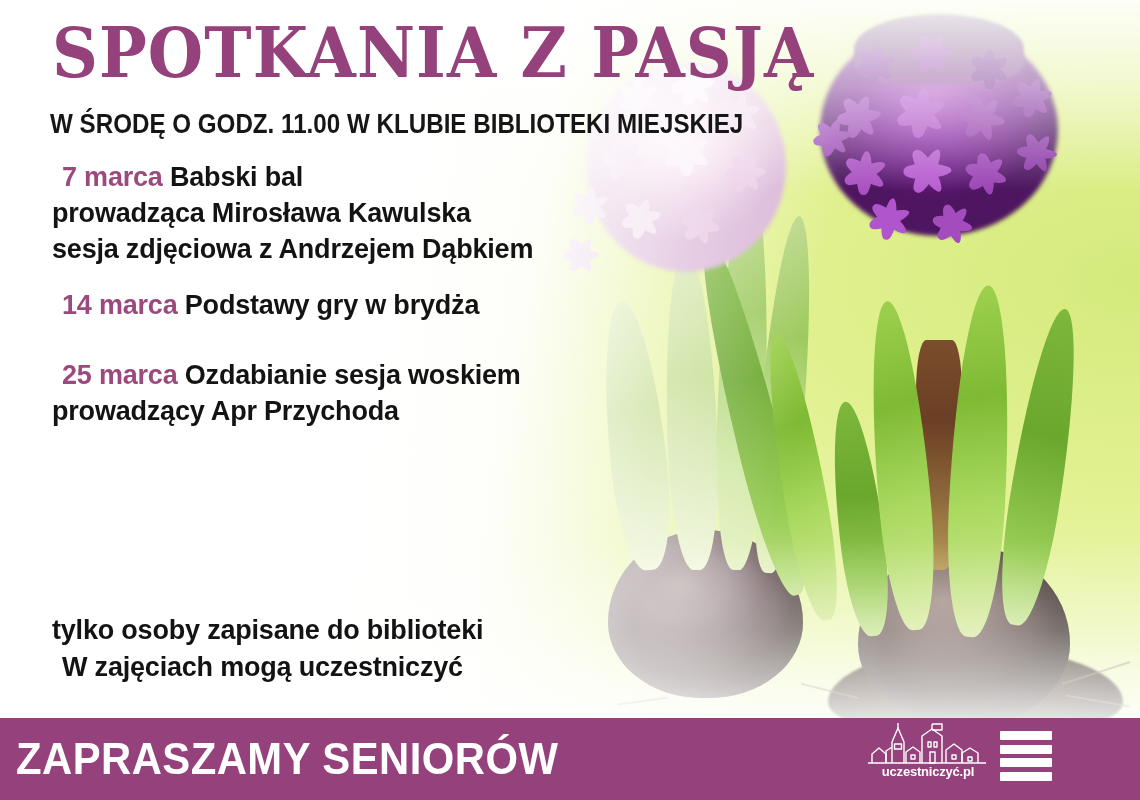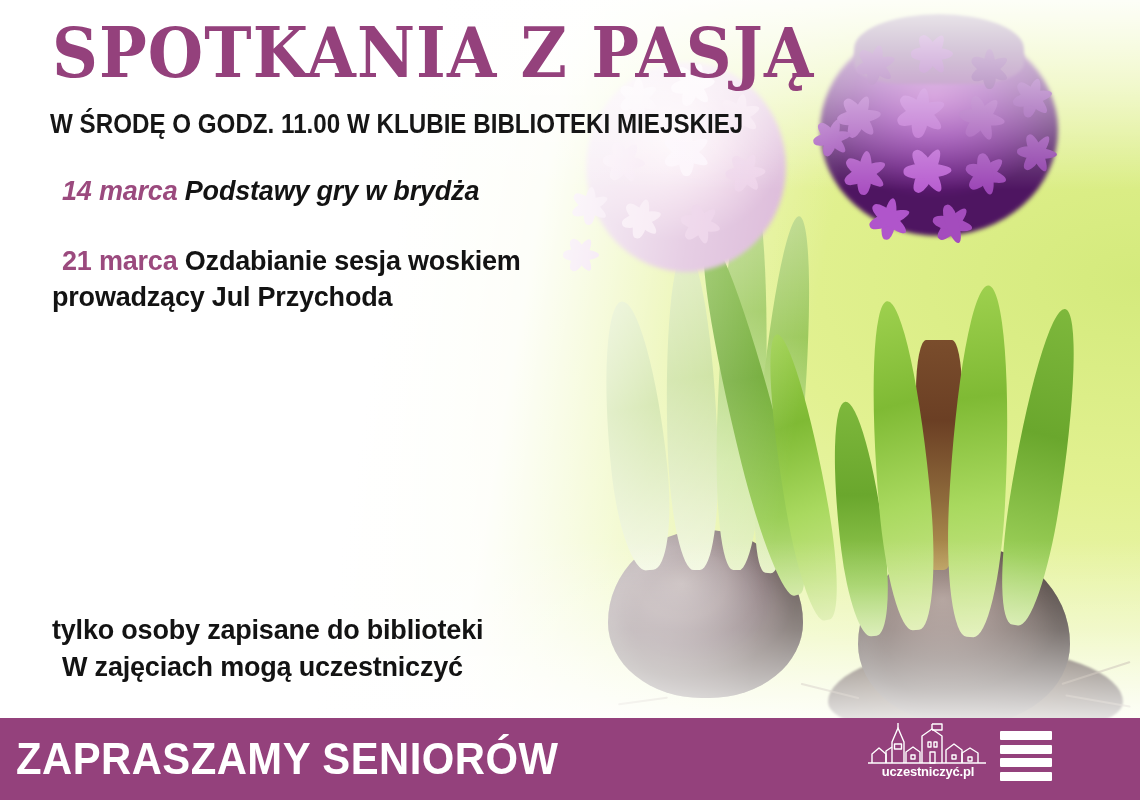--- a/index.html
+++ b/index.html
@@ -352,34 +352,42 @@
 
   <div class="bg-wash"></div>
   <div class="bg-topfade"></div>
   <div class="bg-botfade"></div>
 
   <div class="title">SPOTKANIA Z PASJĄ</div>
   <div class="subtitle">W  ŚRODĘ O GODZ. 11.00 W KLUBIE BIBLIOTEKI MIEJSKIEJ</div>
 
   <div class="program">
 
-
-    <div class="entry" style="margin-top:14px;font-style:italic;">
+    <div class="entry">
+      <div class="entry-line indent">
+        <span class="date">7 marca</span>
+        <span>Babski bal</span>
+      </div>
+      <div class="entry-line">prowadząca Mirosława Kawulska</div>
+      <div class="entry-line">sesja zdjęciowa z Andrzejem Dąbkiem</div>
+    </div>
+
+    <div class="entry" style="margin-top:14px;">
       <div class="entry-line indent">
         <span class="date">14 marca</span>
         <span>Podstawy gry w brydża</span>
       </div>
     </div>
 
     <div class="entry" style="margin-top:34px;">
       <div class="entry-line indent">
-        <span class="date">21 marca</span>
+        <span class="date">25 marca</span>
         <span>Ozdabianie sesja woskiem</span>
       </div>
-      <div class="entry-line">prowadzący Jul Przychoda</div>
+      <div class="entry-line">prowadzący Apr Przychoda</div>
     </div>
 
 
   </div>
 
   <div class="note">
     <div class="entry-line">tylko osoby zapisane do biblioteki</div>
     <div class="entry-line indent">W zajęciach mogą uczestniczyć</div>
   </div>
 

